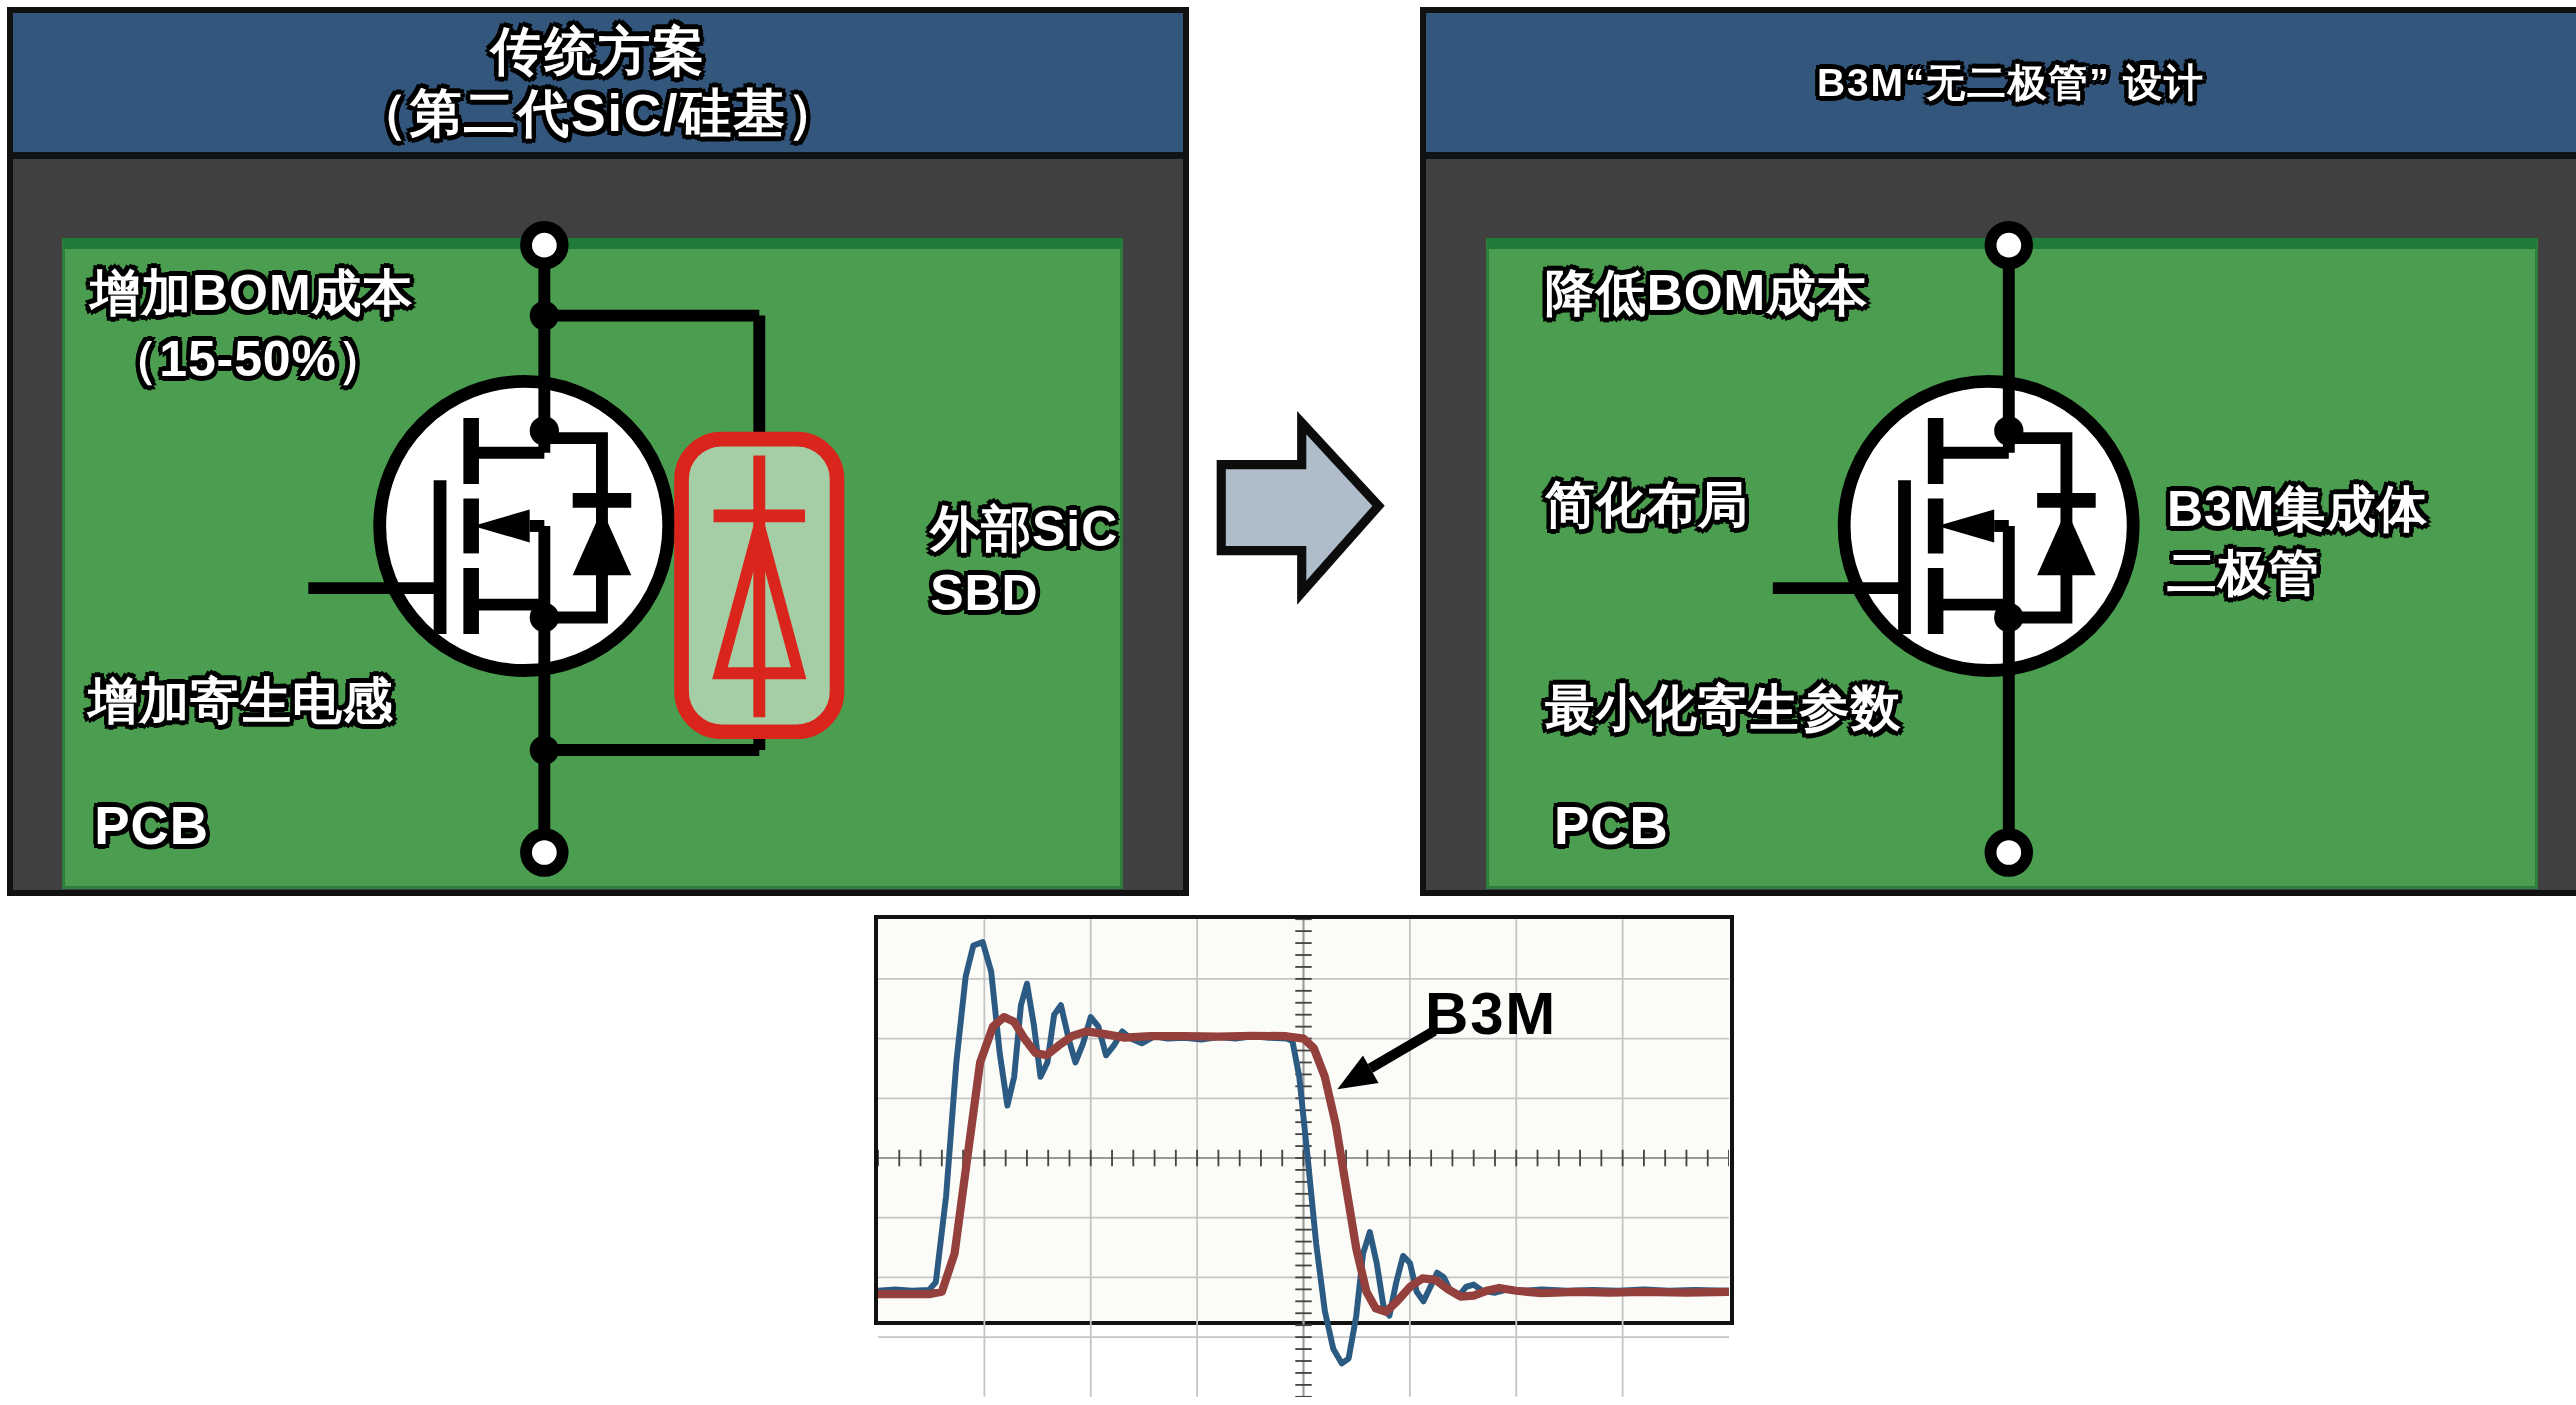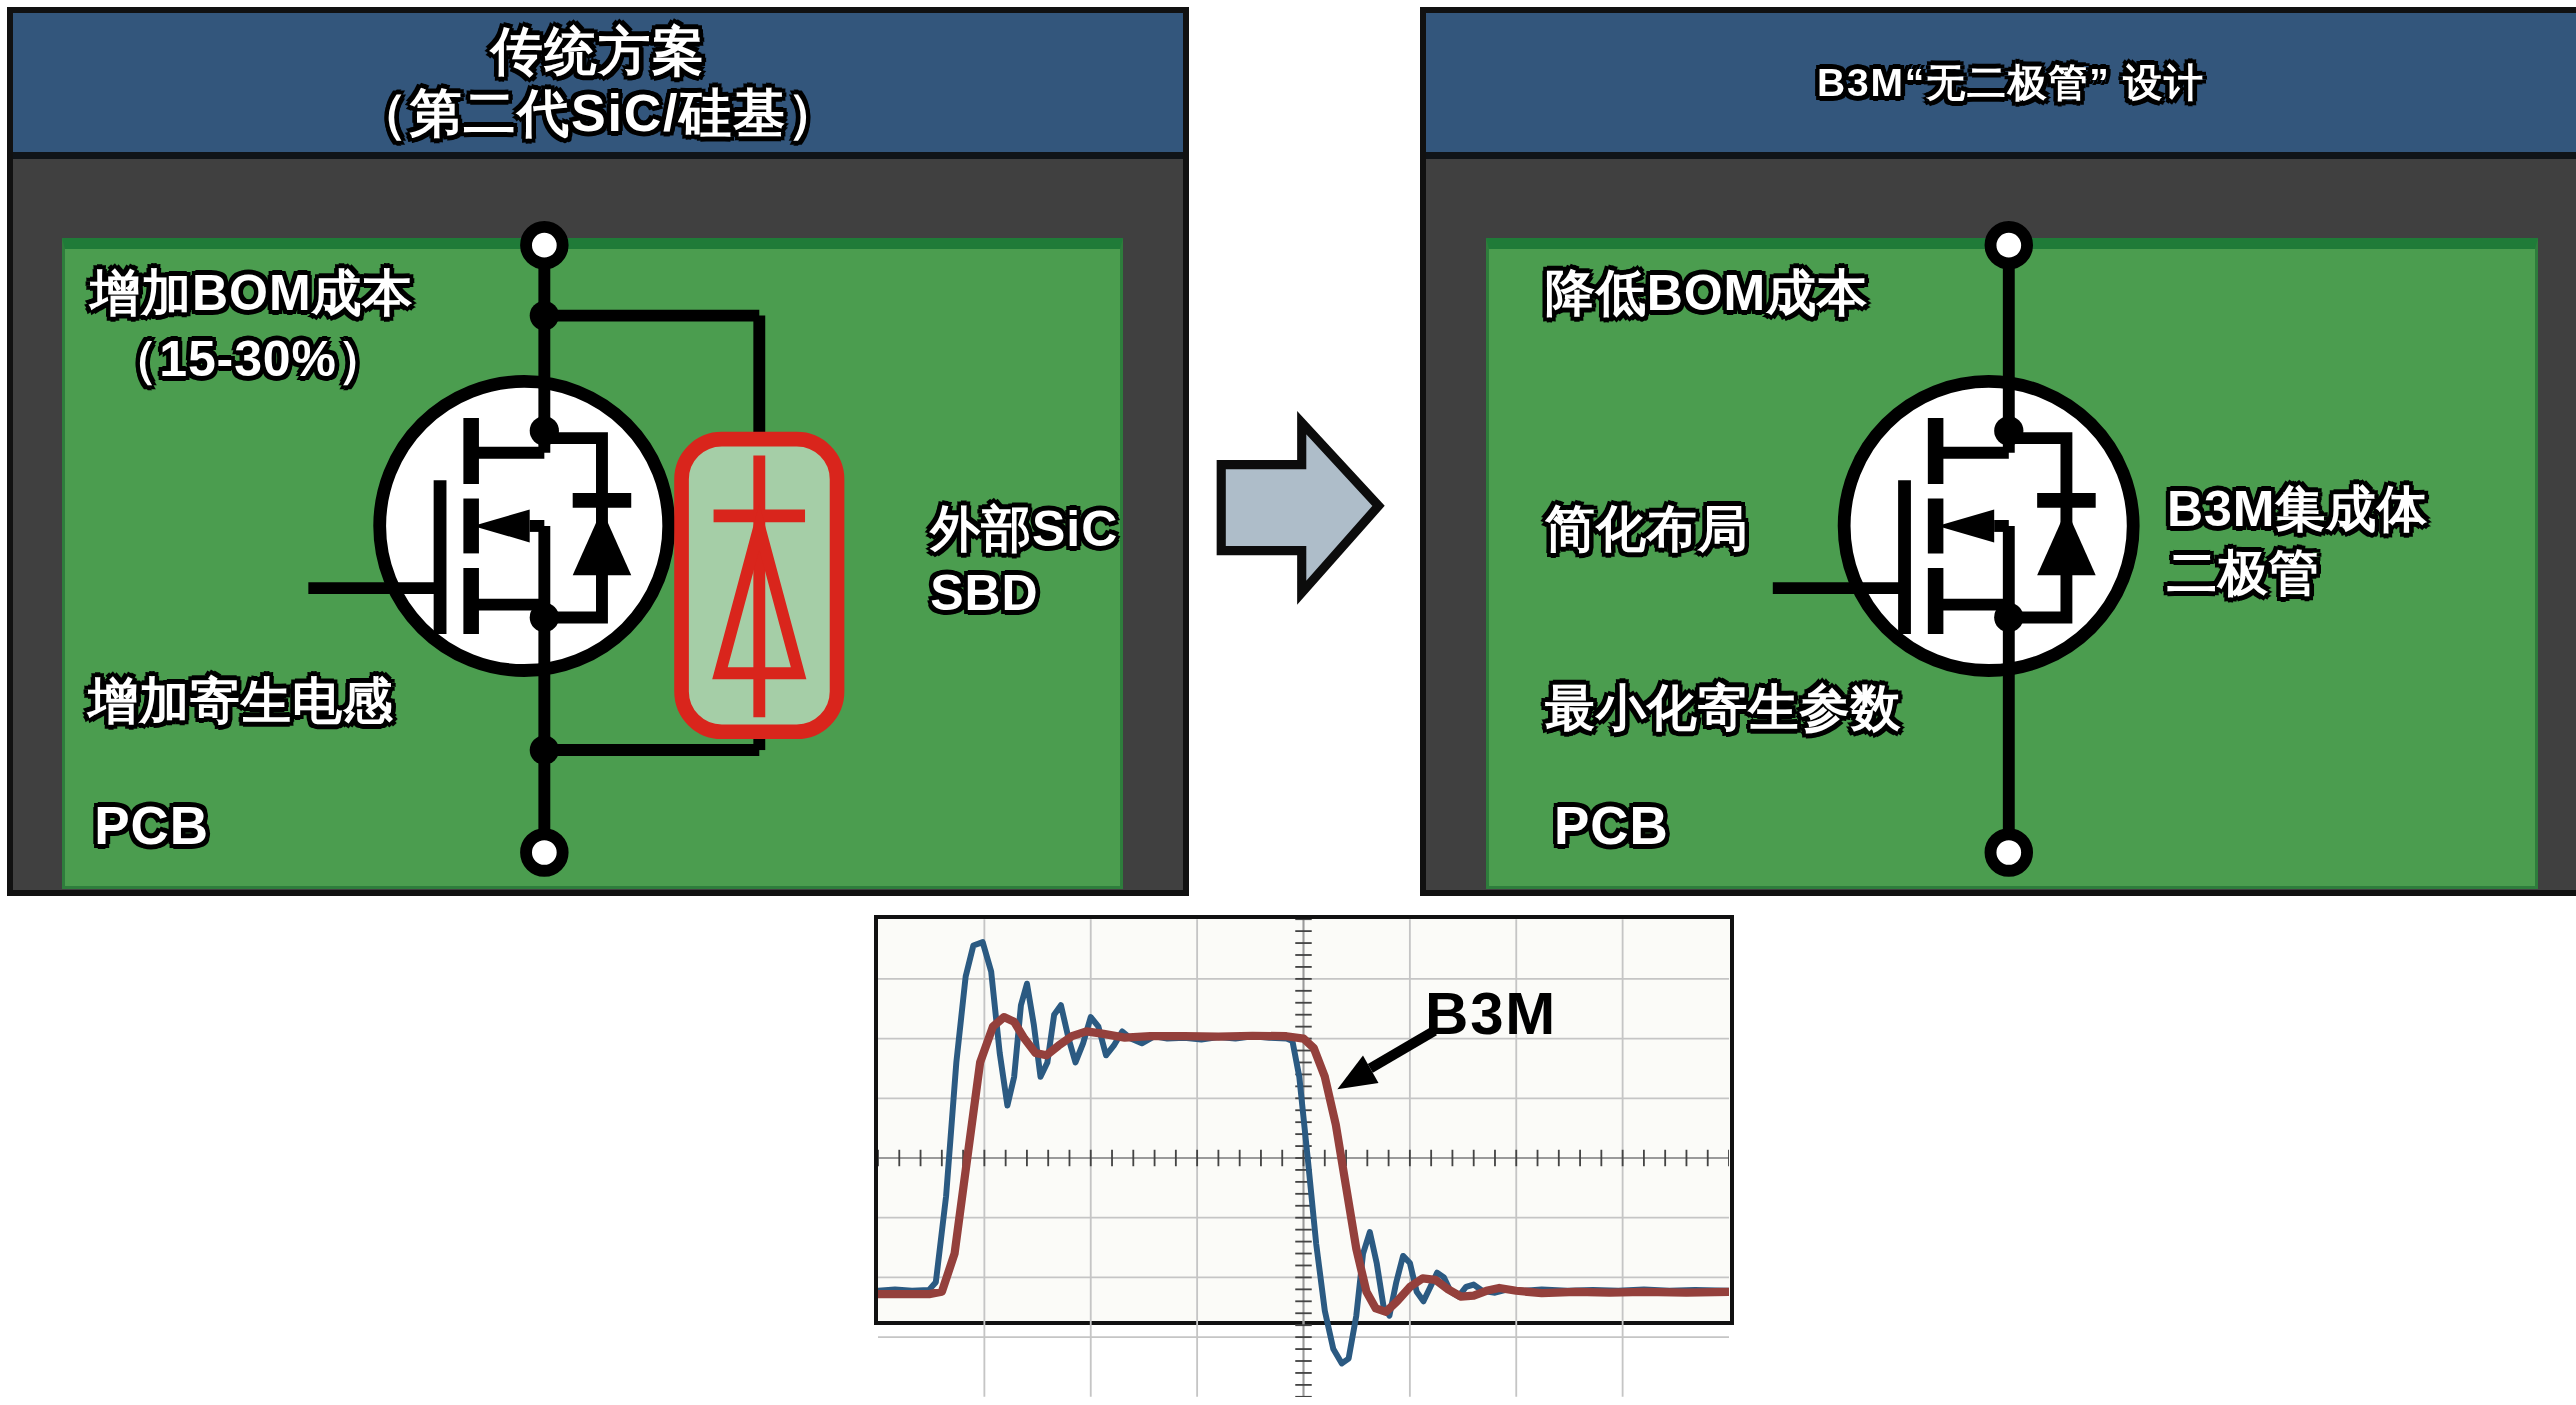--- a/index.html
+++ b/index.html
@@ -34,33 +34,33 @@
 
 <div id="page">
 
   <div class="panel" id="left-panel">
     <div class="panel-header">
       <div class="title-line">传统方案</div>
       <div class="title-line">（第二代SiC/硅基）</div>
     </div>
     <div class="board"></div>
     <div class="note" style="left:77px;top:249px;">增加BOM成本</div>
-    <div class="note" style="left:95px;top:315px;">（15-30%）</div>
+    <div class="note" style="left:95px;top:315px;">（15-50%）</div>
     <div class="note" style="left:75px;top:657px;">增加寄生电感</div>
     <div class="note" style="left:81px;top:779px;font-size:53px;">PCB</div>
     <div class="note" style="left:917px;top:485px;"><span>外部SiC</span><br><span>SBD</span></div>
   </div>
 
   <div class="panel" id="right-panel">
     <div class="panel-header">
       <div class="title-line" style="font-size:39px;">B3M“无二极管” 设计</div>
     </div>
     <div class="board"></div>
     <div class="note" style="left:119px;top:249px;">降低BOM成本</div>
-    <div class="note" style="left:119px;top:485px;">简化布局</div>
+    <div class="note" style="left:119px;top:461px;">简化布局</div>
     <div class="note" style="left:119px;top:664px;">最小化寄生参数</div>
     <div class="note" style="left:128px;top:779px;font-size:53px;">PCB</div>
     <div class="note" style="left:741px;top:465px;"><span>B3M集成体</span><br><span>二极管</span></div>
   </div>
 
   <svg id="circuit-svg" width="2576" height="1405" viewBox="0 0 2816 1536">
     <defs>
       <g id="mosfet-sym" stroke="#000" stroke-width="13" fill="none">
         <circle cx="-22" cy="0" r="158" fill="#ffffff" stroke-width="14"></circle>
         <line x1="0" y1="-158" x2="0" y2="-80"></line>

